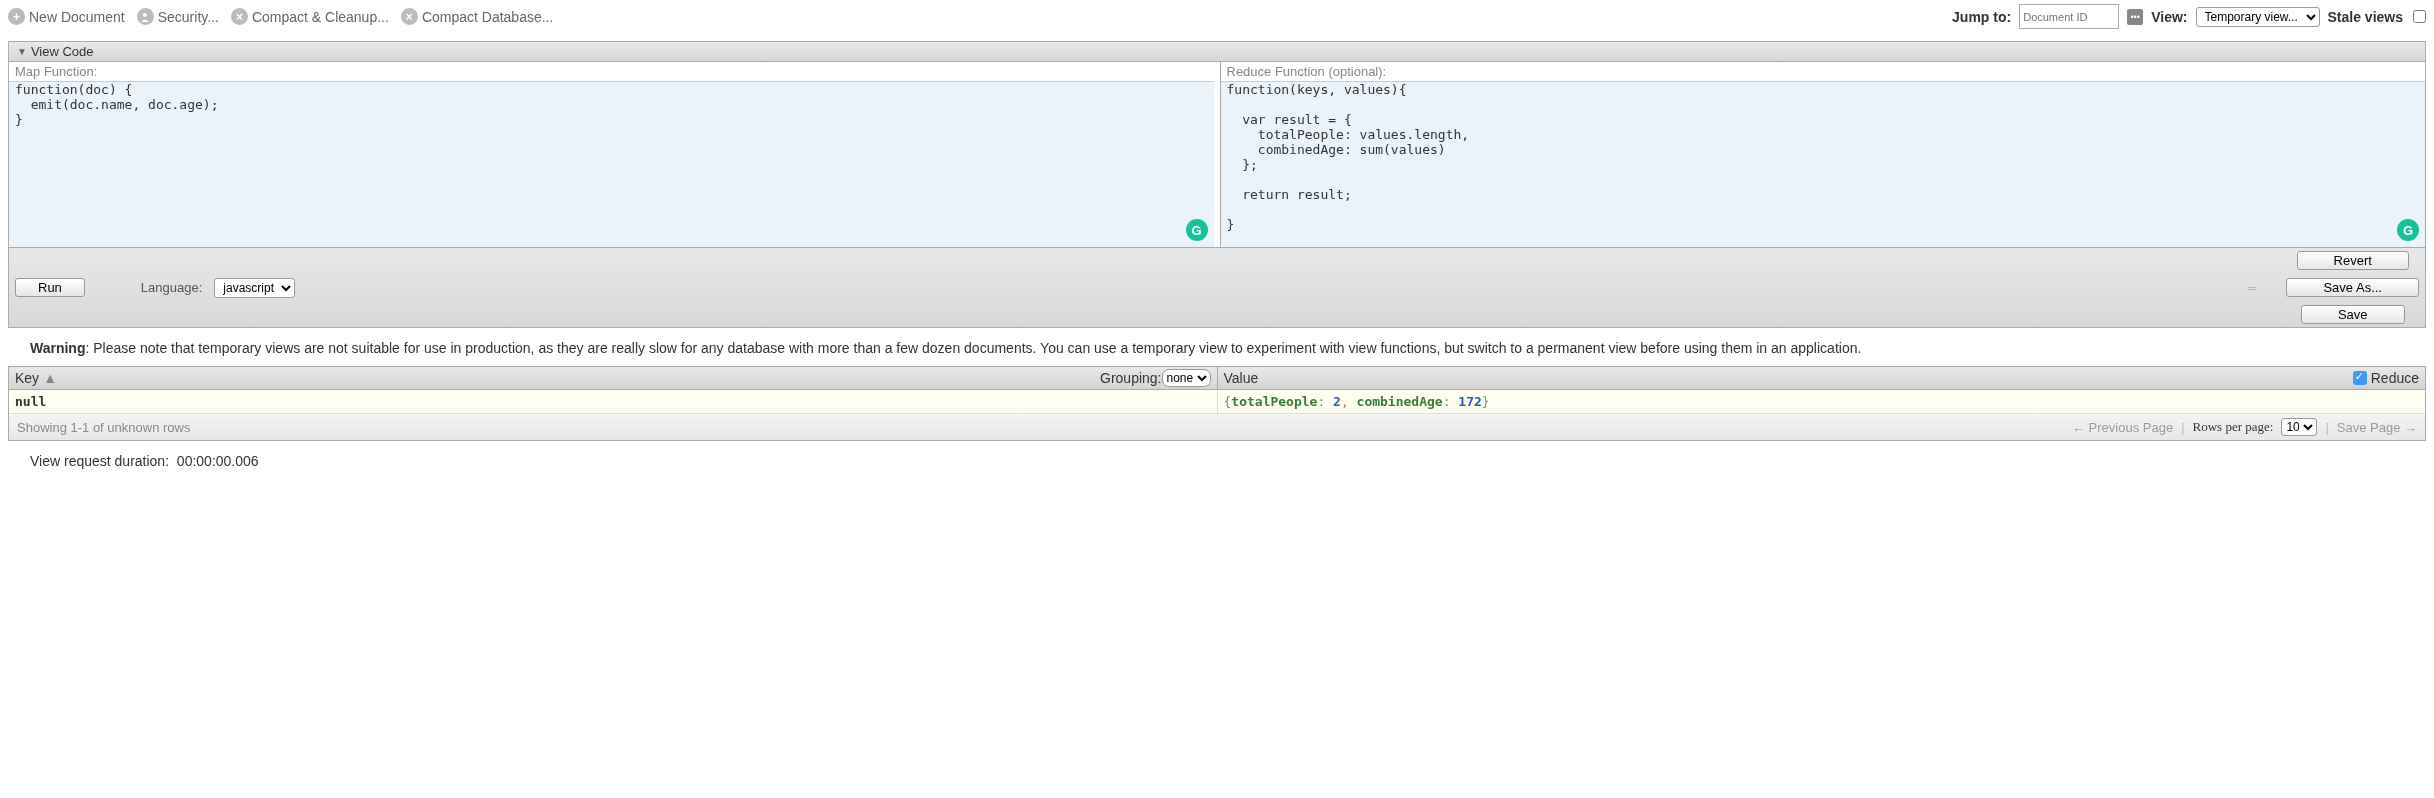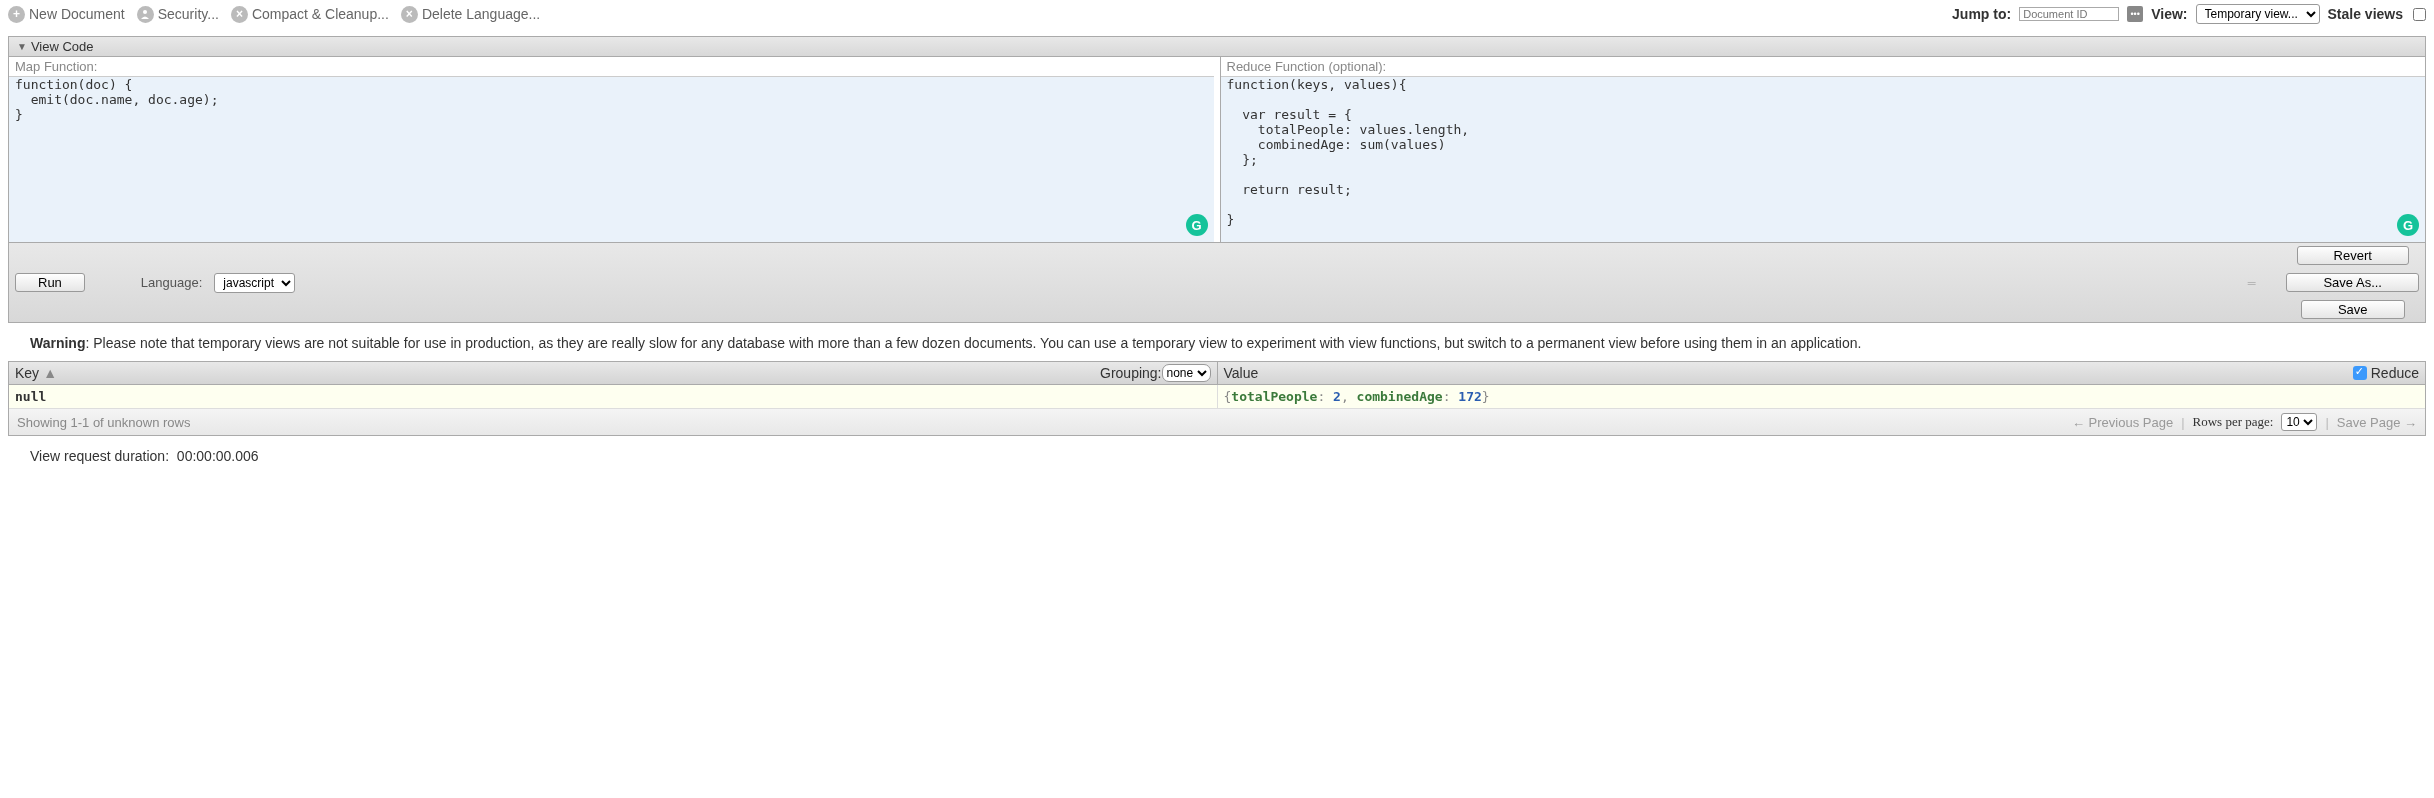--- a/index.html
+++ b/index.html
@@ -31,21 +31,21 @@
   background: #bbb;
   display: inline-flex;
   align-items: center;
   justify-content: center;
   color: #fff;
   font-size: 12px;
   font-weight: bold;
 }
 .label-strong { color: #333; font-weight: bold; font-size: 14px; }
 .doc-id-input {
-  width: 100px; height: 14px;
+  width: 100px; height: 25px;
   border: 1px solid #aaa;
   font-size: 11px;
   padding: 0 3px;
   color: #999;
 }
 .mini-btn {
   width: 16px; height: 16px;
   background: #888;
   border-radius: 2px;
   display: inline-flex;
@@ -243,21 +243,21 @@
           </svg>
       </span>
       <span>Security...</span>
     </div>
     <div class="tb-item">
       <span class="tb-icon">×</span>
       <span>Compact &amp; Cleanup...</span>
     </div>
     <div class="tb-item">
       <span class="tb-icon">×</span>
-      <span>Delete Language...</span>
+      <span>Compact Database...</span>
     </div>
   </div>
   <div class="toolbar-right">
     <span class="label-strong">Jump to:</span>
     <input class="doc-id-input" placeholder="Document ID" style="">
     <span class="mini-btn">•••</span>
     <span class="label-strong">View:</span>
     <select class="view-select">
       <option>Temporary view...</option>
     </select>

